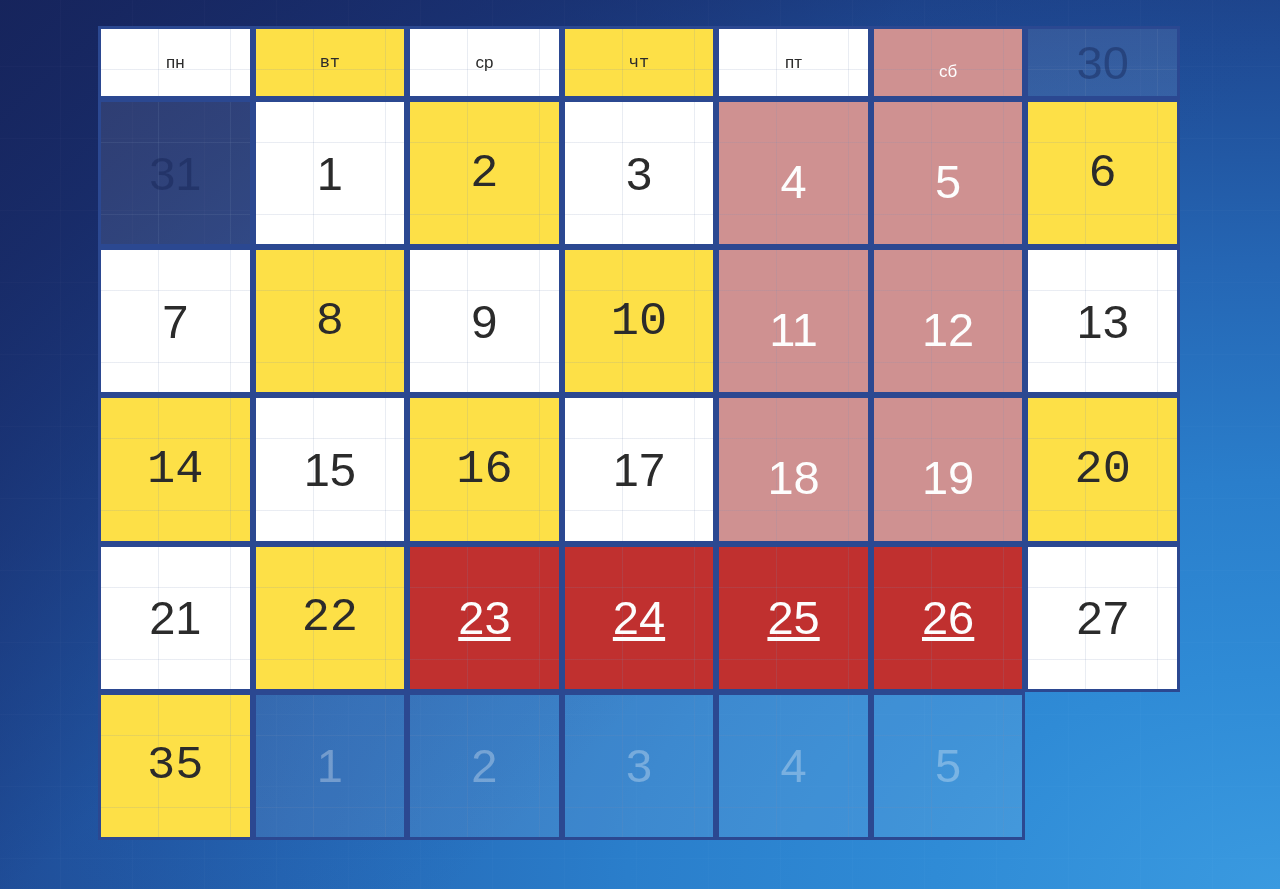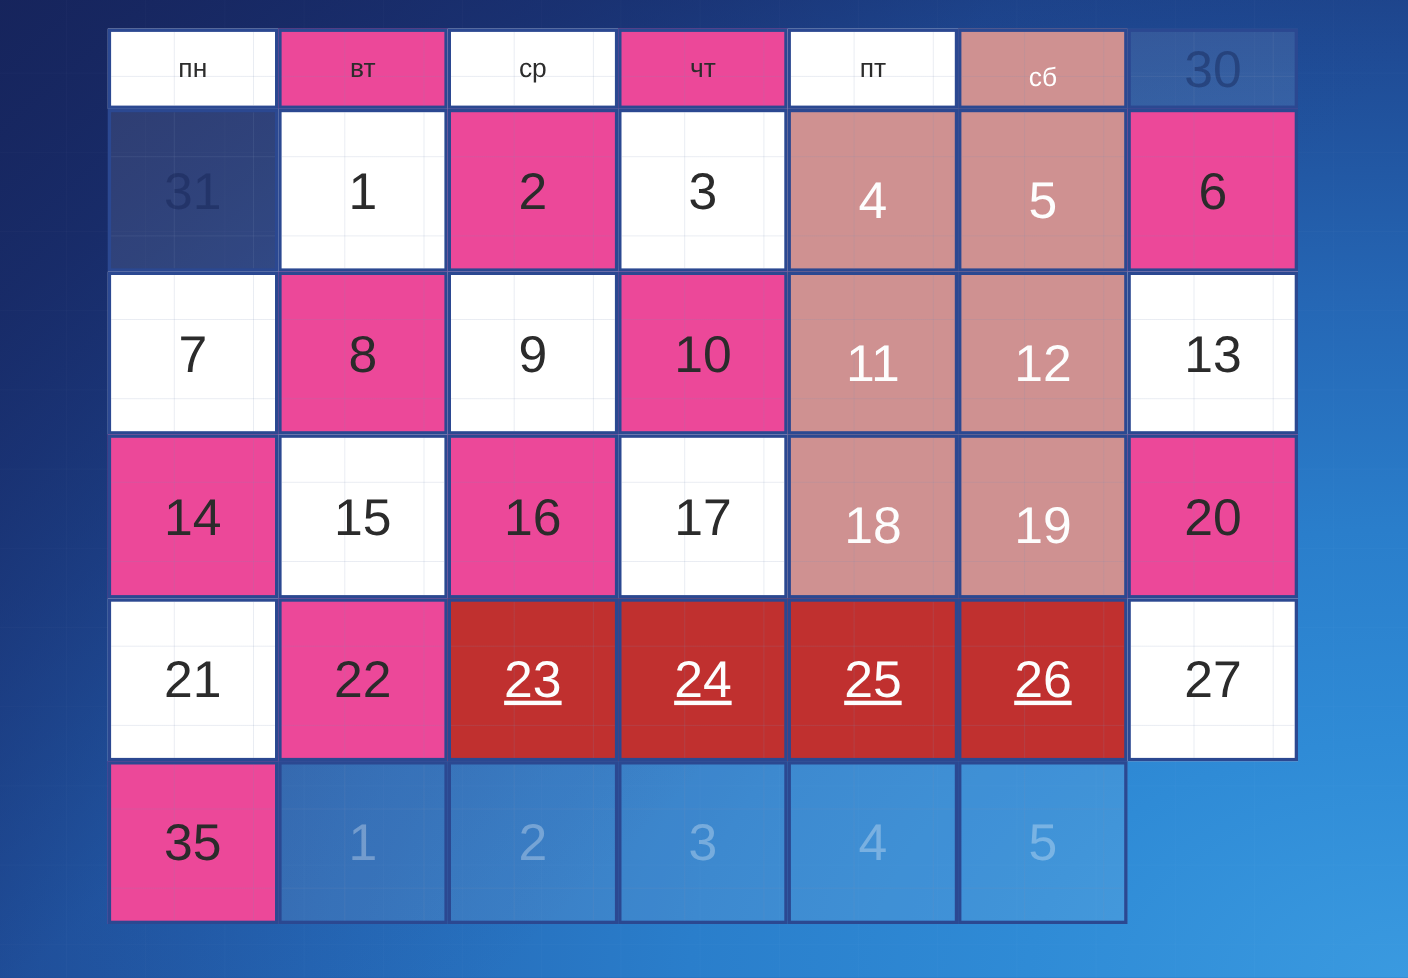--- a/index.html
+++ b/index.html
@@ -82,34 +82,34 @@
   .cell .num {
     position: relative;
     z-index: 2;
     line-height: 1;
     font-weight: 400;
     letter-spacing: 0px;
   }
 
   
   .head .num {
-    font-size: 24px;
+    font-size: 17px;
     color: #2c2c2c;
   }
   .head.weekend .num { color: #ffffff; }
 
   
   .day .num {
     font-size: 47px;
     color: #2b2b2b;
   }
 
   
   .white   { background: #ffffff; }
-  .gray    { background: #ec4899; }
+  .gray    { background: #fde047; font-family: Liberation Mono, monospace; }
   .pink    { background: #cf9191; }
   .pink .num { color: #fdfdfd; margin-top: 17px; }
   .red     { background: #c0302f; }
   .red .num  { color: #fdfdfd; text-decoration: underline; }
 
   
   .out-prev {
     background: rgba(255,255,255,0.10);
     text-align: center;
   }

